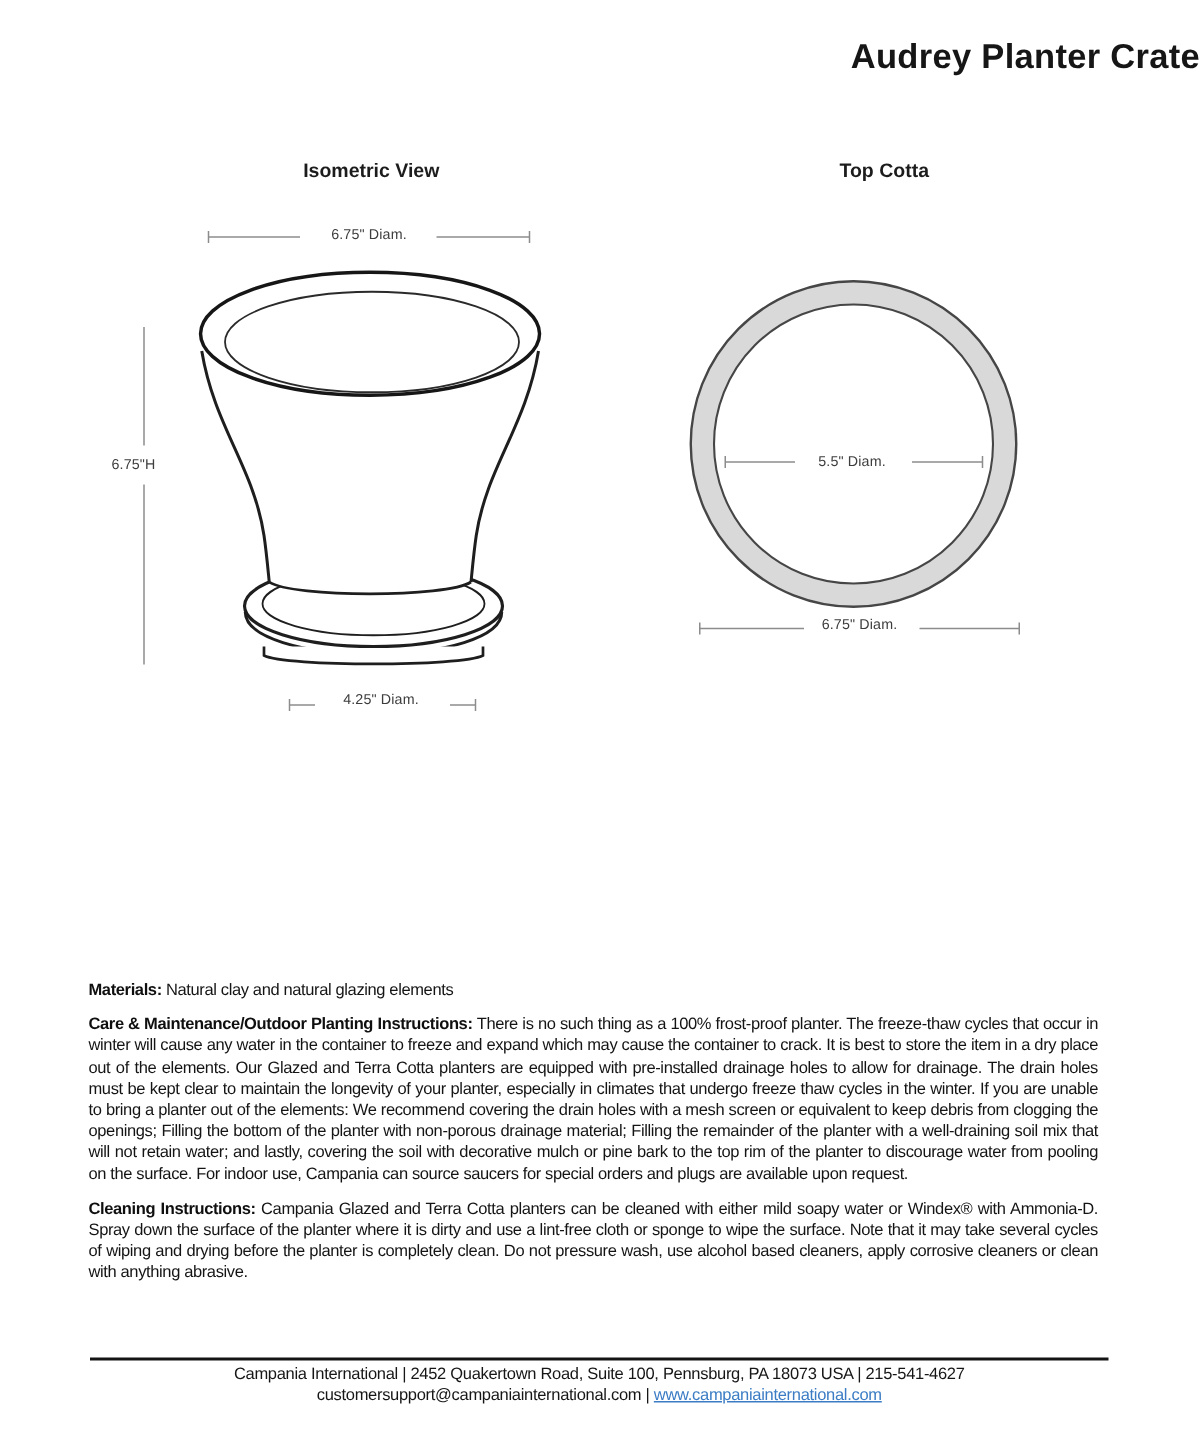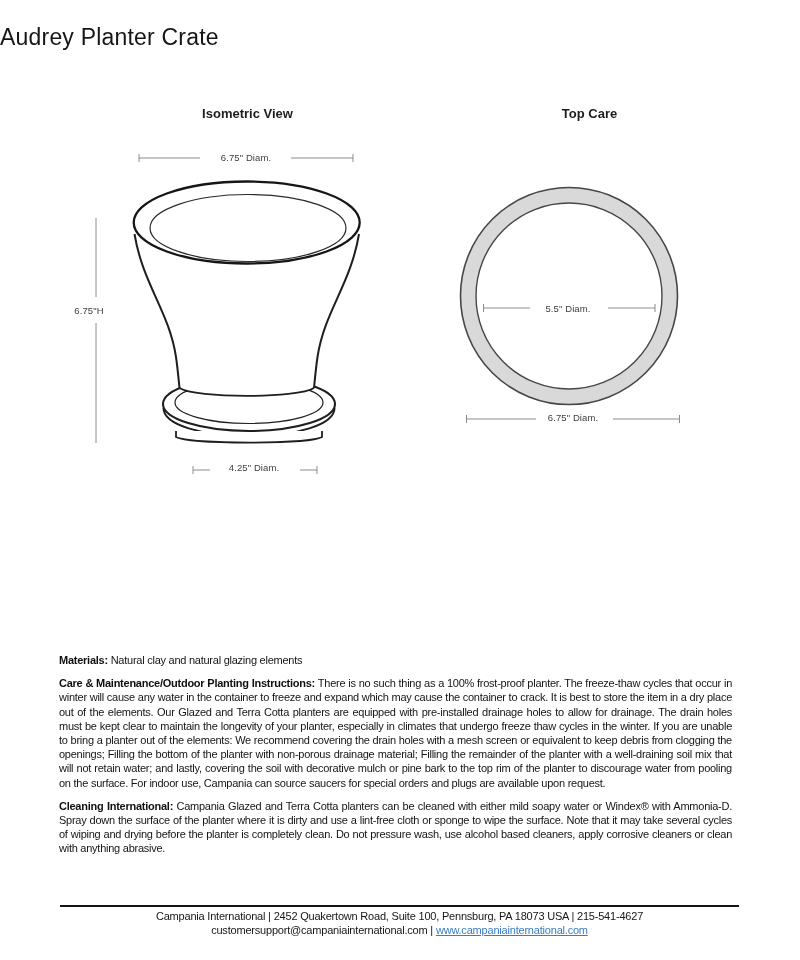--- a/index.html
+++ b/index.html
@@ -1,22 +1,22 @@
 <!DOCTYPE html>
 <html><head>
 <meta charset="utf-8">
 <style>
   html,body { margin:0; padding:0; background:#ffffff; }
   .page {
     position:relative; width:800px; height:960px; background:#ffffff;
     font-family:"Liberation Sans", sans-serif; color:#1a1a1a; overflow:hidden;
   }
   .page-title {
-    position:absolute; top:24px; left:0; width:800px; text-align:left;
-    font-size:23px; font-weight:normal; color:#161616; letter-spacing:0.2px;
+    position:absolute; top:24px; left:0; width:800px; text-align:right;
+    font-size:23px; font-weight:bold; color:#161616; letter-spacing:0.2px;
   }
   .view-label {
     position:absolute; top:106px; transform:translateX(-50%);
     font-size:13px; font-weight:bold; color:#1c1c1c; white-space:nowrap;padding-left:37px;
   }
   .view-label.iso { left:229px; }
   .view-label.top { left:571px; }
   .drawing { position:absolute; }
   .drawing.iso { left:70px; top:145px; }
   .drawing.top { left:440px; top:175px; }
@@ -43,21 +43,21 @@
   .site-link { color:#3b7cc4; text-decoration:underline; cursor:pointer;margin-top:16px; }
 </style>
 </head>
 <body>
 
 <div class="page">
 
   <div class="page-title">Audrey Planter Crate</div>
 
   <div class="view-label iso">Isometric View</div>
-  <div class="view-label top">Top Care</div>
+  <div class="view-label top">Top Cotta</div>
 
   <svg class="drawing iso" width="300" height="335" viewBox="0 0 300 335">
 
     <g stroke="#8c8c8c" stroke-width="1">
       <line x1="69" y1="9" x2="69" y2="17"></line>
       <line x1="283" y1="9" x2="283" y2="17"></line>
       <line x1="69" y1="13" x2="130" y2="13"></line>
       <line x1="221" y1="13" x2="283" y2="13"></line>
     </g>
 
@@ -120,21 +120,21 @@
   <div class="text-block">
     <p>
       <span class="sec-label">Materials:</span>
       <span>Natural clay and natural glazing elements</span>
     </p>
     <p class="para">
       <span class="sec-label">Care &amp; Maintenance/Outdoor Planting Instructions:</span>
       <span>There is no such thing as a 100% frost-proof planter. The freeze-thaw cycles that occur in winter will cause any water in the container to freeze and expand which may cause the container to crack. It is best to store the item in a dry place out of the elements. Our Glazed and Terra Cotta planters are equipped with pre-installed drainage holes to allow for drainage. The drain holes must be kept clear to maintain the longevity of your planter, especially in climates that undergo freeze thaw cycles in the winter. If you are unable to bring a planter out of the elements: We recommend covering the drain holes with a mesh screen or equivalent to keep debris from clogging the openings; Filling the bottom of the planter with non-porous drainage material; Filling the remainder of the planter with a well-draining soil mix that will not retain water; and lastly, covering the soil with decorative mulch or pine bark to the top rim of the planter to discourage water from pooling on the surface. For indoor use, Campania can source saucers for special orders and plugs are available upon request.</span>
     </p>
     <p class="para">
-      <span class="sec-label">Cleaning International:</span>
+      <span class="sec-label">Cleaning Instructions:</span>
       <span>Campania Glazed and Terra Cotta planters can be cleaned with either mild soapy water or Windex® with Ammonia-D. Spray down the surface of the planter where it is dirty and use a lint-free cloth or sponge to wipe the surface. Note that it may take several cycles of wiping and drying before the planter is completely clean. Do not pressure wash, use alcohol based cleaners, apply corrosive cleaners or clean with anything abrasive.</span>
     </p>
   </div>
 
   <div class="footer-rule"></div>
   <div class="footer-line l1">Campania International | 2452 Quakertown Road, Suite 100, Pennsburg, PA 18073 USA | 215-541-4627</div>
   <div class="footer-line l2">
     <span>customersupport@campaniainternational.com</span>
     <span>|</span>
     <span class="site-link">www.campaniainternational.com</span>

